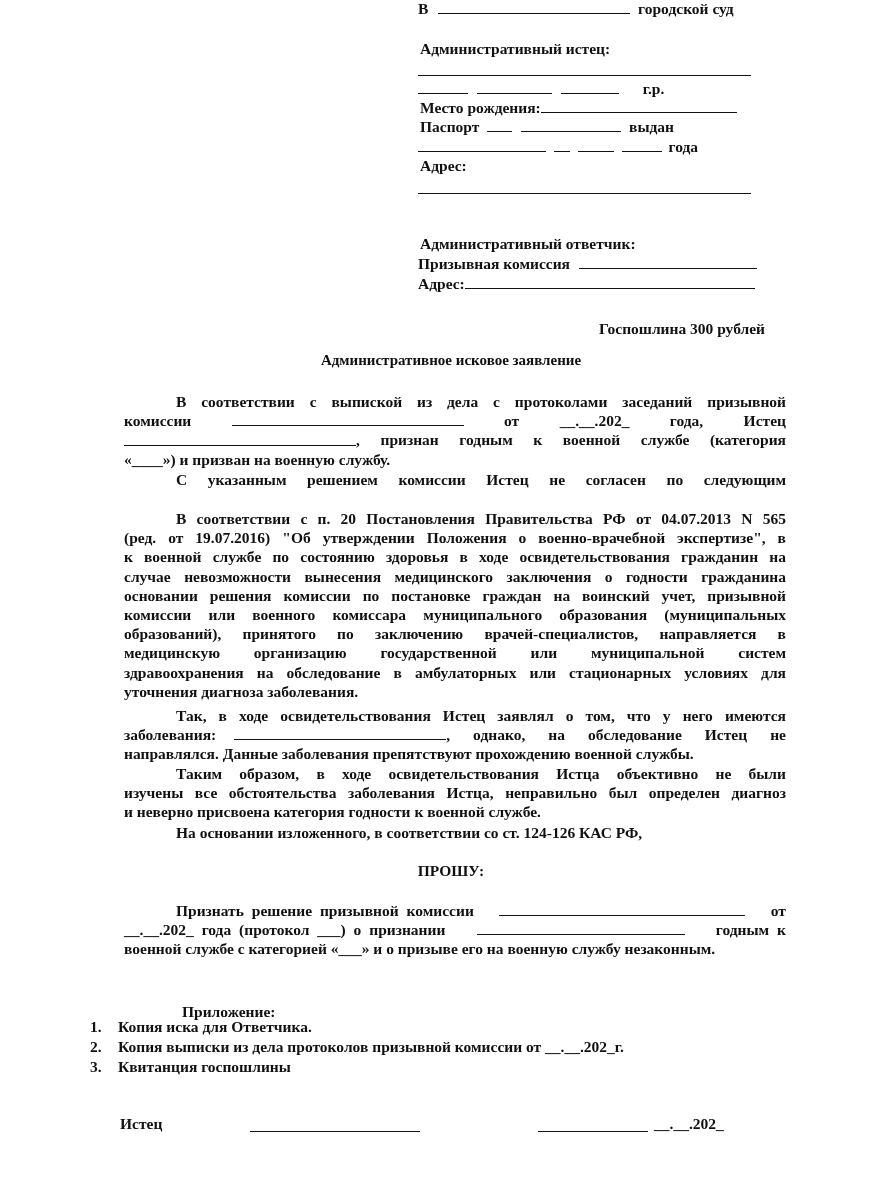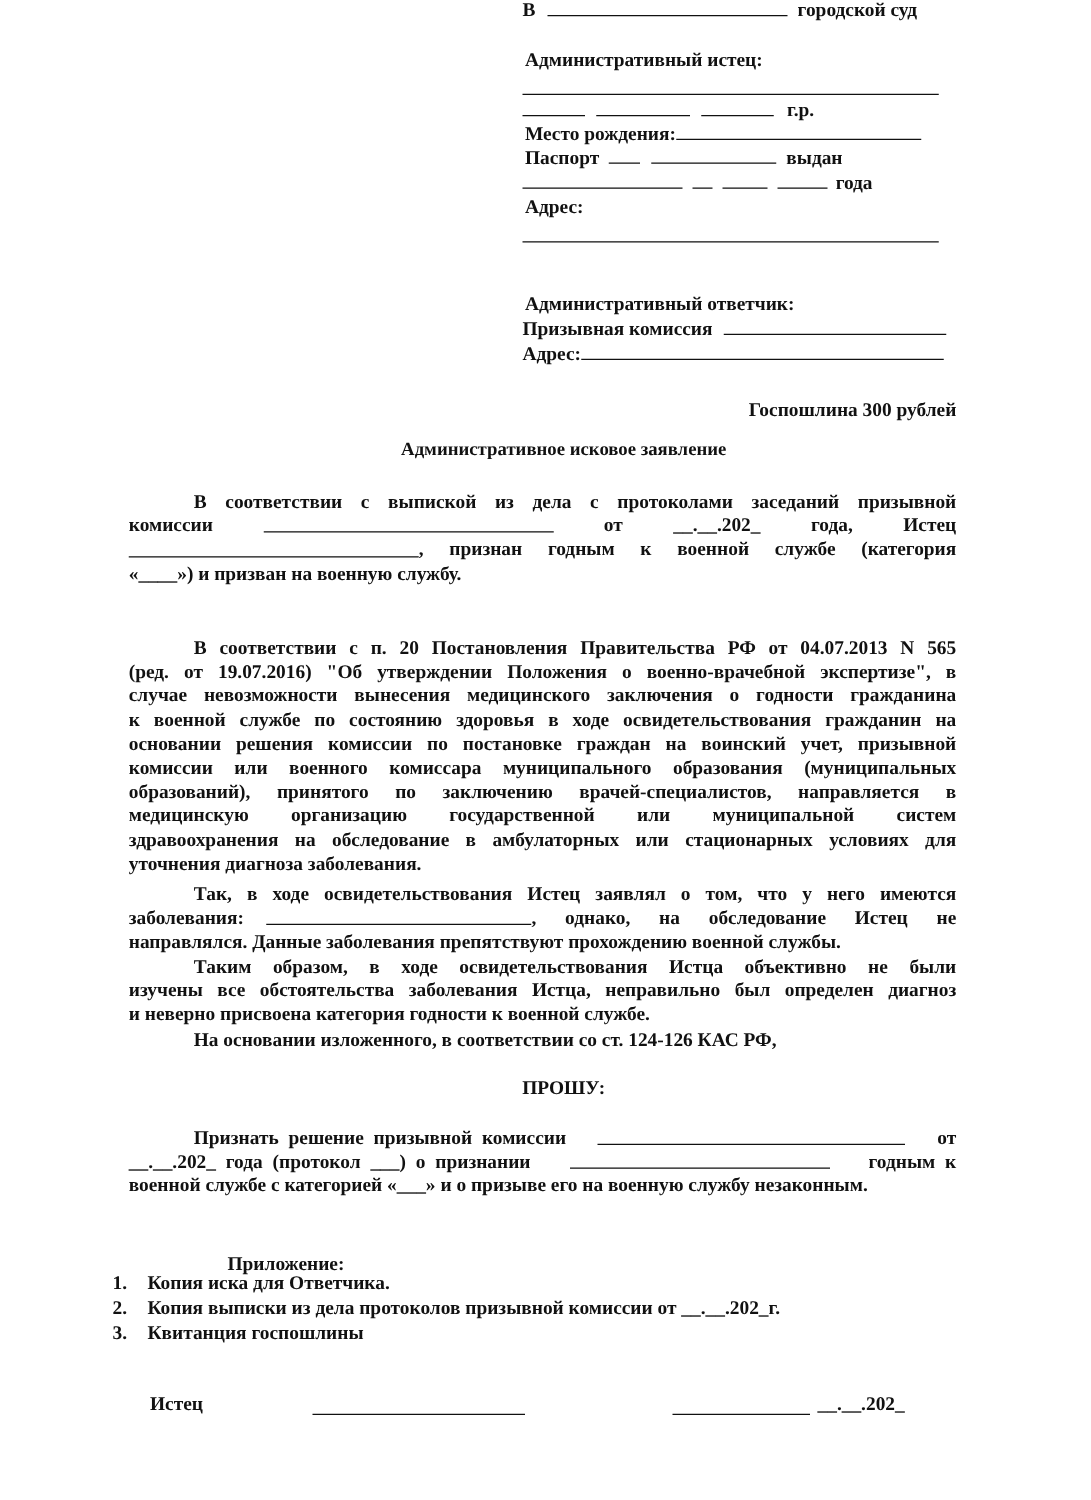--- a/index.html
+++ b/index.html
@@ -5,21 +5,21 @@
   html, body { margin: 0; padding: 0; background: #ffffff; }
   body {
     width: 873px; height: 1200px; position: relative; overflow: hidden;
     font-family: "Liberation Serif", "DejaVu Serif", serif;
     color: #111111; font-weight: bold; font-size: 15.5px;
   }
   .abs { position: absolute; white-space: nowrap; }
   .u { display: inline-block; border-bottom: 1.5px solid #111; height: 1px; vertical-align: baseline; }
   .hline { position: absolute; height: 0; border-bottom: 1.5px solid #111; }
   .center { position: absolute; left: 120px; width: 662px; text-align: center; }
-  .para { position: absolute; left: 103px; width: 662px; line-height: 19.2px; text-align: justify; }
+  .para { position: absolute; left: 124px; width: 662px; line-height: 19.2px; text-align: justify; }
   .para .ln { display: block; text-align: justify; text-align-last: justify; white-space: nowrap; }
   .para .ln.last { text-align-last: left; }
   .indent { padding-left: 52px; }
   .list { position: absolute; left: 90px; line-height: 20px; }
   .list .item { white-space: nowrap; }
   .list .num { display: inline-block; width: 28px; }
 </style>
 </head>
 <body>
 
@@ -29,21 +29,21 @@
   <span style="margin-left:4px;">городской суд</span>
 </div>
 
 <div class="abs" style="left:420px; top:40px;">Административный истец:</div>
 <div class="hline" style="left:418px; top:75px; width:333px;"></div>
 
 <div class="abs" style="left:418px; top:80px;">
   <span class="u" style="width:50px;"></span>
   <span class="u" style="width:75px; margin-left:5px;"></span>
   <span class="u" style="width:58px; margin-left:5px;"></span>
-  <span style="margin-left:7px;">г.р.</span>
+  <span style="margin-left:20px;">г.р.</span>
 </div>
 
 <div class="abs" style="left:420px; top:99px;">
   <span>Место рождения:</span><span class="u" style="width:196px;"></span>
 </div>
 
 <div class="abs" style="left:420px; top:118px;">
   <span>Паспорт</span>
   <span class="u" style="width:25px; margin-left:4px;"></span>
   <span class="u" style="width:100px; margin-left:5px;"></span>
@@ -87,27 +87,28 @@
     <span>Истец</span>
   </span>
   <span class="ln" style="display:flex; justify-content:space-between; text-align-last:auto;">
     <span class="u" style="width:232px; align-self:flex-end; margin-bottom:4px;"></span>
     <span style="flex:1; text-align:justify; text-align-last:justify; word-spacing:4px;">, признан годным к военной службе (категория</span>
   </span>
   <span class="ln last">«____») и призван на военную службу.</span>
 </div>
 
 <div class="para" style="top:470px;">
+  <span class="ln indent">С указанным решением комиссии Истец не согласен по следующим</span>
 </div>
 
 <div class="para" style="top:509px;">
   <span class="ln indent">В соответствии с п. 20 Постановления Правительства РФ от 04.07.2013 N 565</span>
   <span class="ln">(ред. от 19.07.2016) "Об утверждении Положения о военно-врачебной экспертизе", в</span>
+  <span class="ln">к военной службе по состоянию здоровья в ходе освидетельствования гражданин на</span>
   <span class="ln">случае невозможности вынесения медицинского заключения о годности гражданина</span>
-  <span class="ln">к военной службе по состоянию здоровья в ходе освидетельствования гражданин на</span>
   <span class="ln">основании решения комиссии по постановке граждан на воинский учет, призывной</span>
   <span class="ln">комиссии или военного комиссара муниципального образования (муниципальных</span>
   <span class="ln">образований), принятого по заключению врачей-специалистов, направляется в</span>
   <span class="ln">медицинскую организацию государственной или муниципальной систем</span>
   <span class="ln">здравоохранения на обследование в амбулаторных или стационарных условиях для</span>
   <span class="ln last">уточнения диагноза заболевания.</span>
 </div>
 
 <div class="para" style="top:706px;">
   <span class="ln indent">Так, в ходе освидетельствования Истец заявлял о том, что у него имеются</span>

